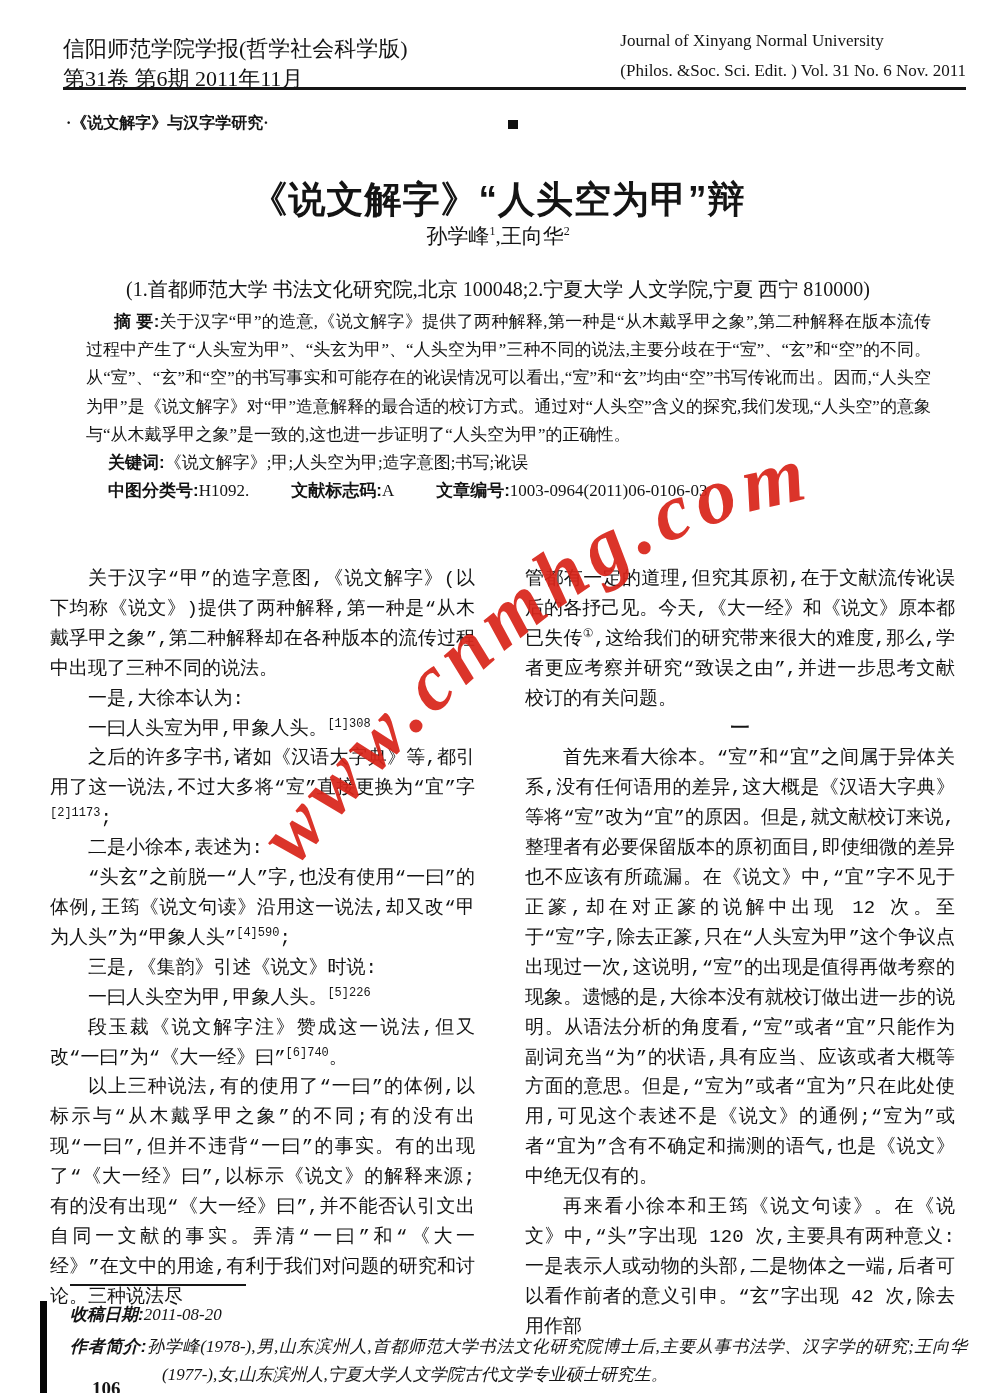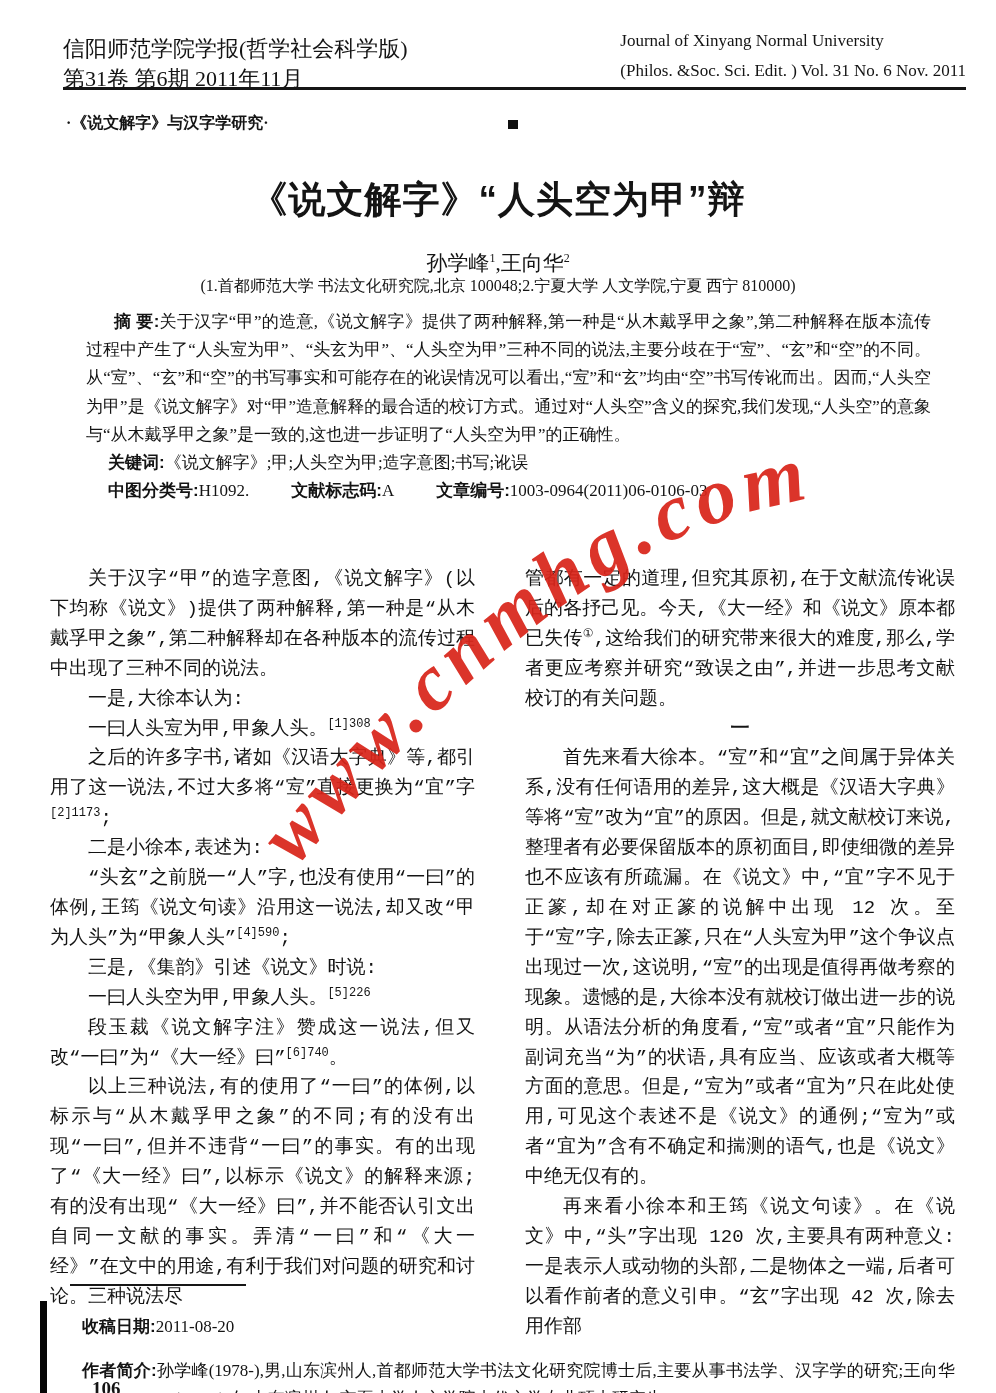--- a/index.html
+++ b/index.html
@@ -7,42 +7,42 @@
     width:996px;height:1393px;position:relative;overflow:hidden;
     background:#ffffff;color:#141414;
     font-family:"Liberation Serif", serif;
   }
   .hdr-left{position:absolute;left:63px;top:34px;font-size:22px;line-height:30px;}
   .hdr-right{position:absolute;right:30px;top:26px;font-size:17px;line-height:30px;}
   .hdr-rule{position:absolute;left:63px;top:87px;width:903px;height:3px;background:#161616;}
   .topic{position:absolute;left:66px;top:113px;font-size:16px;font-weight:bold;font-family:Liberation Serif, serif;}
   .tsquare{position:absolute;left:508px;top:120px;width:10px;height:9px;background:#101010;}
   .title{position:absolute;left:0;top:150px;width:100%;text-align:center;font-size:37px;font-weight:bold;font-family:"Liberation Sans",sans-serif;letter-spacing:1px;}
-  .authors{position:absolute;left:0;top:222px;width:100%;text-align:center;font-size:21px;margin-top:27px;}
-  .affil{position:absolute;left:0;top:276px;width:100%;text-align:center;font-size:16px;}
+  .authors{position:absolute;left:0;top:222px;width:100%;text-align:center;font-size:21px;}
+  .affil{position:absolute;left:0;top:276px;width:100%;text-align:center;font-size:20px;}
   .absblock{position:absolute;left:86px;top:308px;width:845px;font-size:17px;line-height:28.2px;text-align:justify;}
   .absblock p{margin:0;}
   .absblock .lead{text-indent:28px;}
   .lbl{font-weight:bold;font-family:"Liberation Sans",sans-serif;}
   .kwline{text-indent:22px;}
   .clcline{text-indent:22px;}
   .clc-gap{display:inline-block;width:42px;}
   .cols{position:absolute;left:50px;top:565px;width:905px;display:flex;font-family:Liberation Mono, monospace;}
   .col{font-size:19px;line-height:29.9px;text-align:justify;}
   .col-l{width:443px;margin-right:14px;}
   .col-r{width:448px;margin-left:36px;}
   .col p{margin:0;}
   .para{text-indent:2em;}
   .cont{text-indent:0;}
   .quote{text-indent:2em;}
   sup{font-size:12px;line-height:0;}
   .sec-head{text-align:center;font-weight:bold;margin:5px 0 4px 0;}
   .fn-rule{position:absolute;left:70px;top:1284px;width:176px;height:2px;background:#161616;}
   .footer{position:absolute;left:66px;top:1297px;width:905px;font-size:17px;line-height:28px;}
-  .footer p{margin:16px;}
+  .footer p{margin:4px;font-style:italic;}
   .bio{padding-left:92px;text-indent:-92px;text-align:justify;}
   .pagenum{position:absolute;left:92px;top:1378px;font-size:19px;font-weight:bold;}
   .edgebar{position:absolute;left:40px;top:1301px;width:7px;height:92px;background:#060606;}
   .wmark{position:absolute;left:0;top:0;width:996px;height:1393px;pointer-events:none;}
   .wmark text{
     font-family:"Liberation Serif",serif;font-style:italic;font-weight:bold;
     font-size:80px;letter-spacing:7px;fill:#d8251a;fill-opacity:0.93;
   }
 </style>
 </head>

